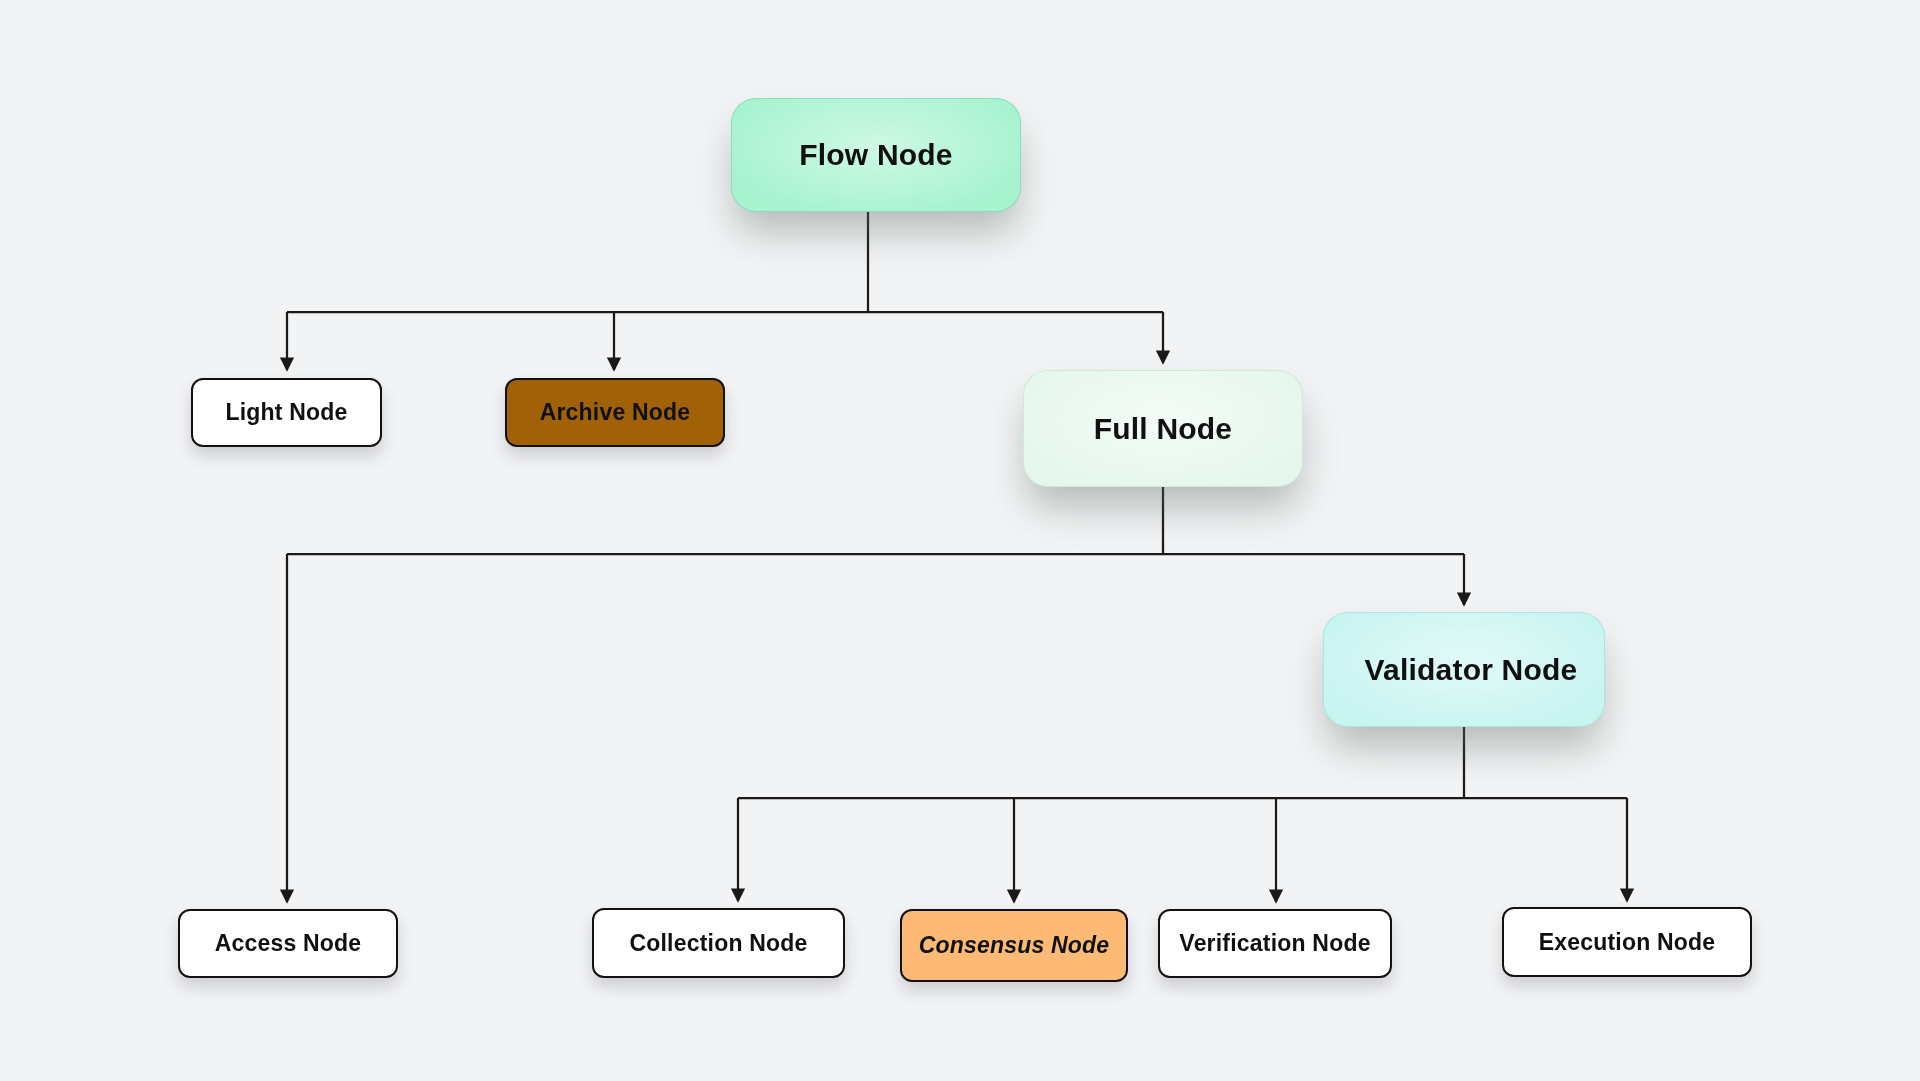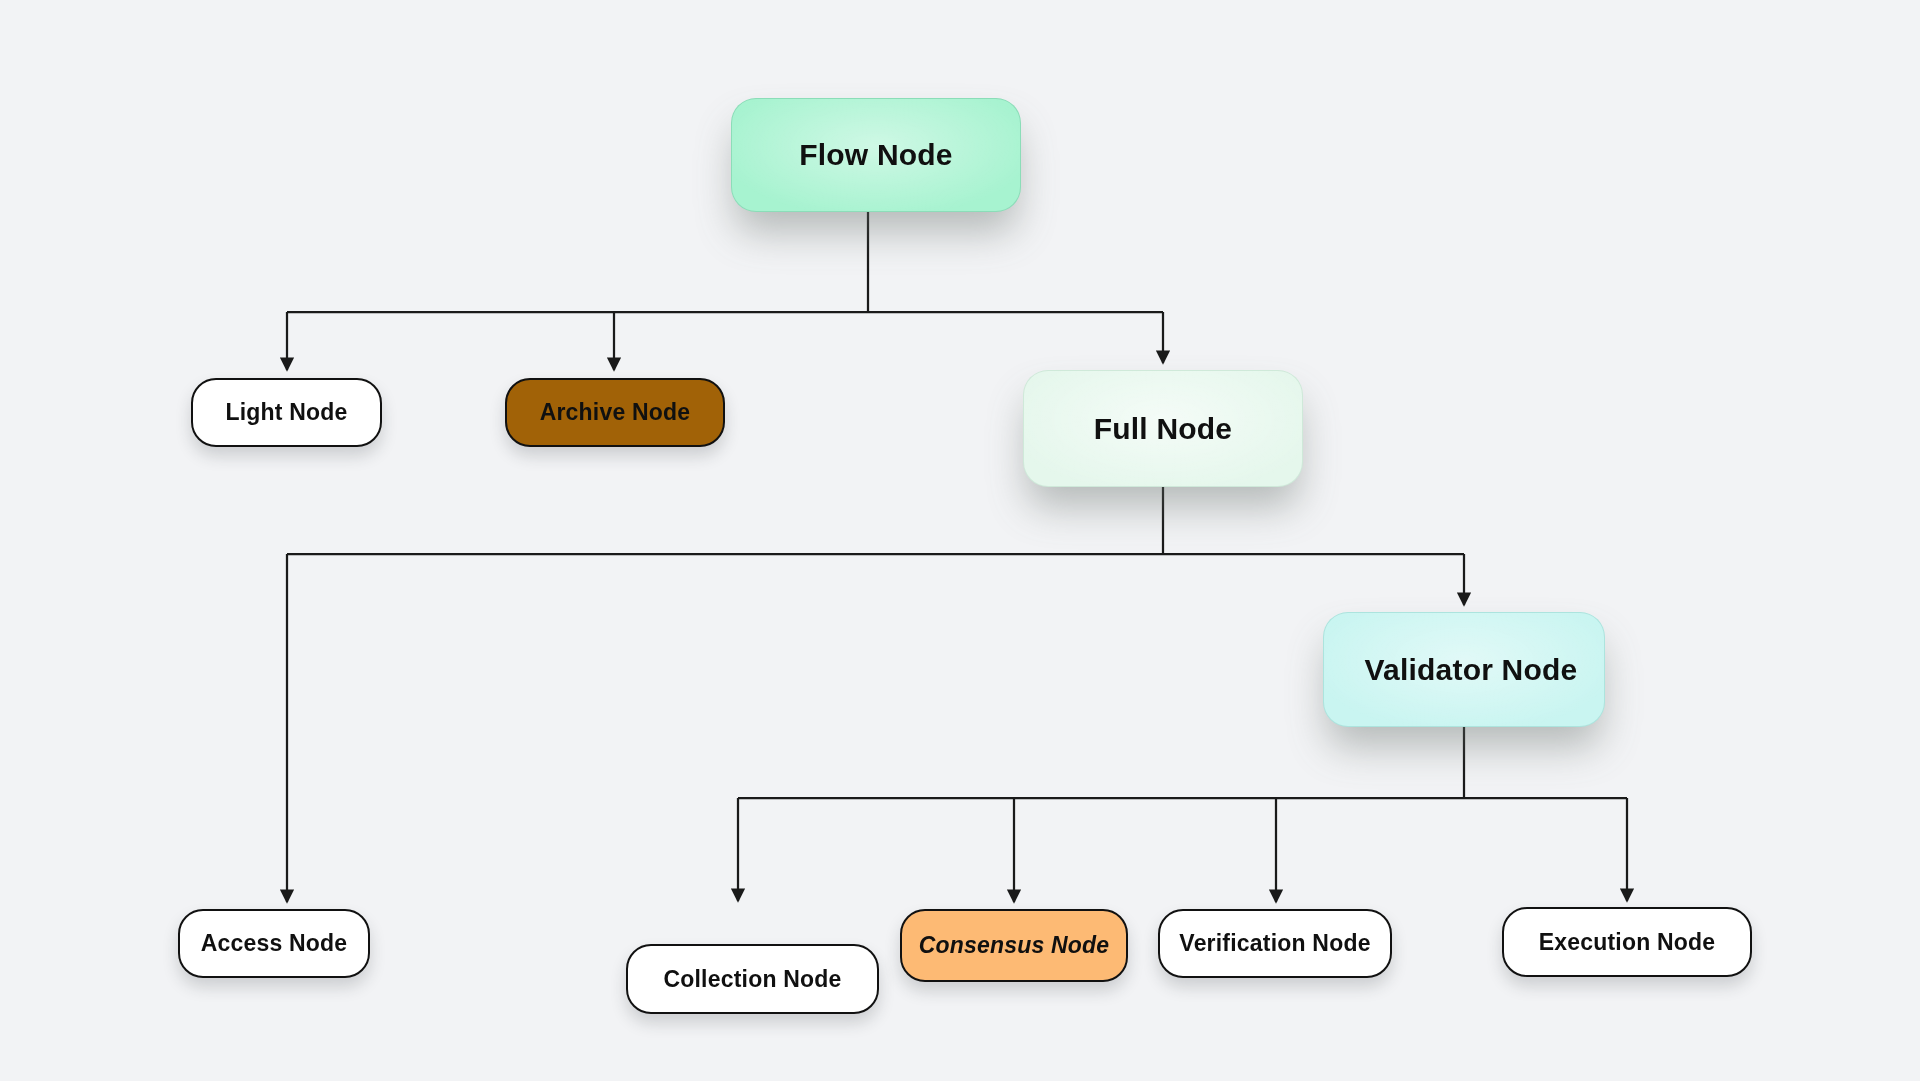--- a/index.html
+++ b/index.html
@@ -26,21 +26,21 @@
     justify-content: center;
     box-sizing: border-box;
     color: #101010;
     font-weight: 600;
     letter-spacing: 0.2px;
     white-space: nowrap;
   }
   .node--leaf {
     background: #ffffff;
     border: 2.5px solid #111111;
-    border-radius: 25px;
+    border-radius: 12px;
     font-size: 23px;
     box-shadow: 0 9px 16px rgba(40, 45, 50, 0.18);
   }
   .node--big {
     border-radius: 25px;
     font-size: 30px;
     background-image: radial-gradient(ellipse at 50% 42%, rgba(255,255,255,0.45), rgba(255,255,255,0) 78%);
     box-shadow: 0 24px 38px -4px rgba(100, 110, 106, 0.42);
   }
   .node--flow      { border: 1px solid rgba(134, 216, 180, 0.85); }
@@ -94,25 +94,25 @@
   </div>
 
   <div class="node node--big node--full" style="left: 1023px; top: 370px; width: 280px; height: 117px; background-color: rgb(229, 247, 236); align-items: center;">
     <span>Full Node</span>
   </div>
 
   <div class="node node--big node--validator" style="left: 1323px; top: 612px; width: 282px; height: 115px; background-color: rgb(201, 245, 241); padding-left: 14px;">
     <span>Validator Node</span>
   </div>
 
-  <div class="node node--leaf" style="left: 178px; top: 909px; width: 192px; height: 69px; background-color: rgb(255, 255, 255);">
+  <div class="node node--leaf" style="left: 178px; top: 909px; width: 220px; height: 69px; background-color: rgb(255, 255, 255);">
     <span>Access Node</span>
   </div>
 
-  <div class="node node--leaf" style="left: 626px; top: 908px; width: 253px; height: 70px; background-color: rgb(255, 255, 255); margin-top: 36px;">
+  <div class="node node--leaf" style="left: 592px; top: 908px; width: 253px; height: 70px; background-color: rgb(255, 255, 255);">
     <span>Collection Node</span>
   </div>
 
   <div class="node node--leaf" style="left: 900px; top: 909px; width: 228px; height: 73px; background-color: #fdba74; font-style: italic;">
     <span>Consensus Node</span>
   </div>
 
   <div class="node node--leaf" style="left: 1502px; top: 907px; width: 250px; height: 70px; background-color: rgb(255, 255, 255);">
     <span>Execution Node</span>
   </div>

